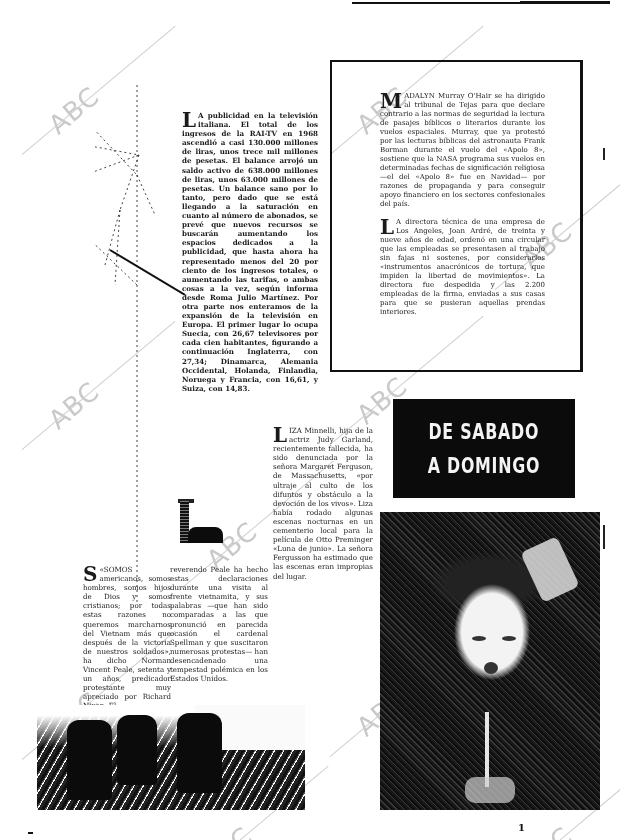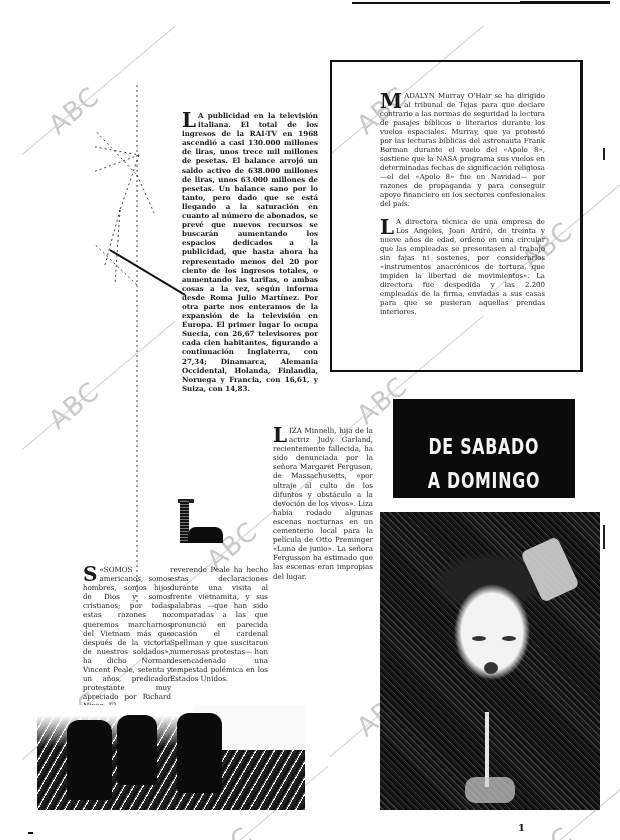--- a/index.html
+++ b/index.html
@@ -27,21 +27,21 @@
   .col-peale { left: 170px; top: 565px; width: 98px; }
 
   .boxed { position: absolute; left: 330px; top: 60px; width: 253px; height: 312px; border: 2px solid #111; border-right-width: 3px; }
   .boxed .inner { position: absolute; left: 48px; top: 30px; width: 165px; font-size: 7px; line-height: 9px; text-align: justify; }
   .boxed p { margin-bottom: 9px; }
 
   .antenna { position: absolute; left: 95px; top: 85px; width: 90px; height: 520px; }
 
   .banner {
     position: absolute; left: 393px; top: 399px; width: 182px; height: 99px; background: #0b0b0b;
-    display: flex; flex-direction: column; justify-content: flex-end; align-items: center;
+    display: flex; flex-direction: column; justify-content: center; align-items: center;
   }
   .banner span {
     color: #f4f4f4; font-family: "DejaVu Sans", sans-serif; font-weight: bold; font-size: 22px;
     letter-spacing: 1px; transform: scaleX(0.72); line-height: 34px; white-space: nowrap;
   }
 
   .photo { position: absolute; overflow: hidden; }
   .photo-liza { left: 380px; top: 512px; width: 220px; height: 298px; background:
       radial-gradient(ellipse 38px 48px at 112px 120px, #f3f3f3 0 80%, transparent 100%),
       radial-gradient(ellipse 60px 30px at 110px 70px, #222 0 70%, transparent 100%),

